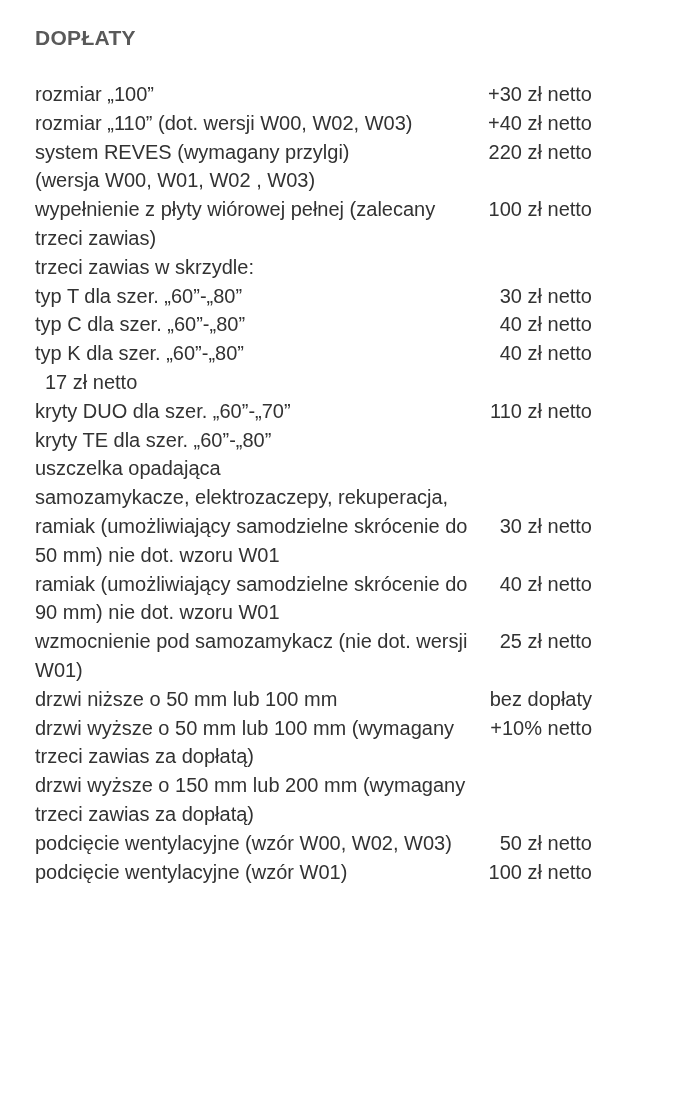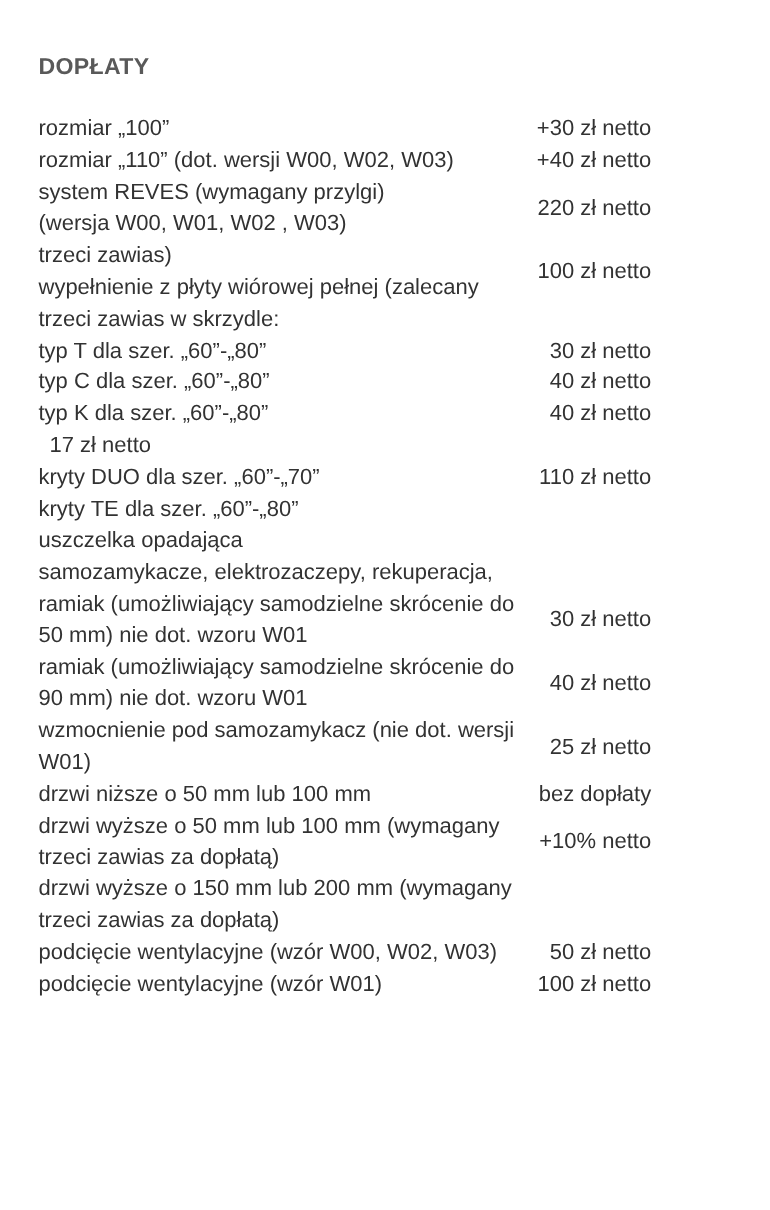--- a/index.html
+++ b/index.html
@@ -11,38 +11,38 @@
     width: 700px;
     height: 1100px;
     overflow: hidden;
     font-family: "Liberation Sans", sans-serif;
     color: #323232;
   }
   .page {
     box-sizing: border-box;
     width: 624px;
     height: 1100px;
-    padding: 49px 32px 0 35px;
+    padding: 26px 32px 0 35px;
   }
   .title {
     margin: 0 0 30px 0;
     font-size: 21px;
     line-height: 24px;
     font-weight: 700;
     letter-spacing: 0.3px;
     color: #595959;
   }
   .list {
     font-size: 20px;
     line-height: 28.8px;
   }
   .row {
     display: flex;
     justify-content: space-between;
-    align-items: center;
+    align-items: flex-start;
   }
   .label {
     max-width: 505px;
   }
   .price {
     white-space: nowrap;
     text-align: right;
     padding-left: 10px;
   }
 </style>
@@ -66,22 +66,22 @@
       </div>
       <div class="row">
         <div class="label">
           <div class="line">system REVES (wymagany przylgi)</div>
           <div class="line">(wersja W00, W01, W02 , W03)</div>
         </div>
         <div class="price">220 zł netto</div>
       </div>
       <div class="row">
         <div class="label">
+          <div class="line">wypełnienie z płyty wiórowej pełnej (zalecany</div>
           <div class="line">trzeci zawias)</div>
-          <div class="line">wypełnienie z płyty wiórowej pełnej (zalecany</div>
         </div>
         <div class="price">100 zł netto</div>
       </div>
       <div class="row">
         <div class="label">
           <div class="line">trzeci zawias w skrzydle:</div>
         </div>
         <div class="price"></div>
       </div>
       <div class="row">

